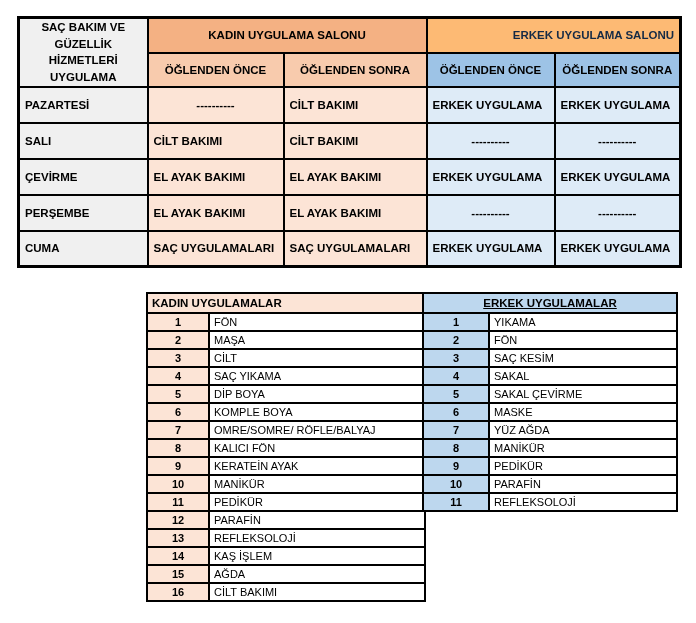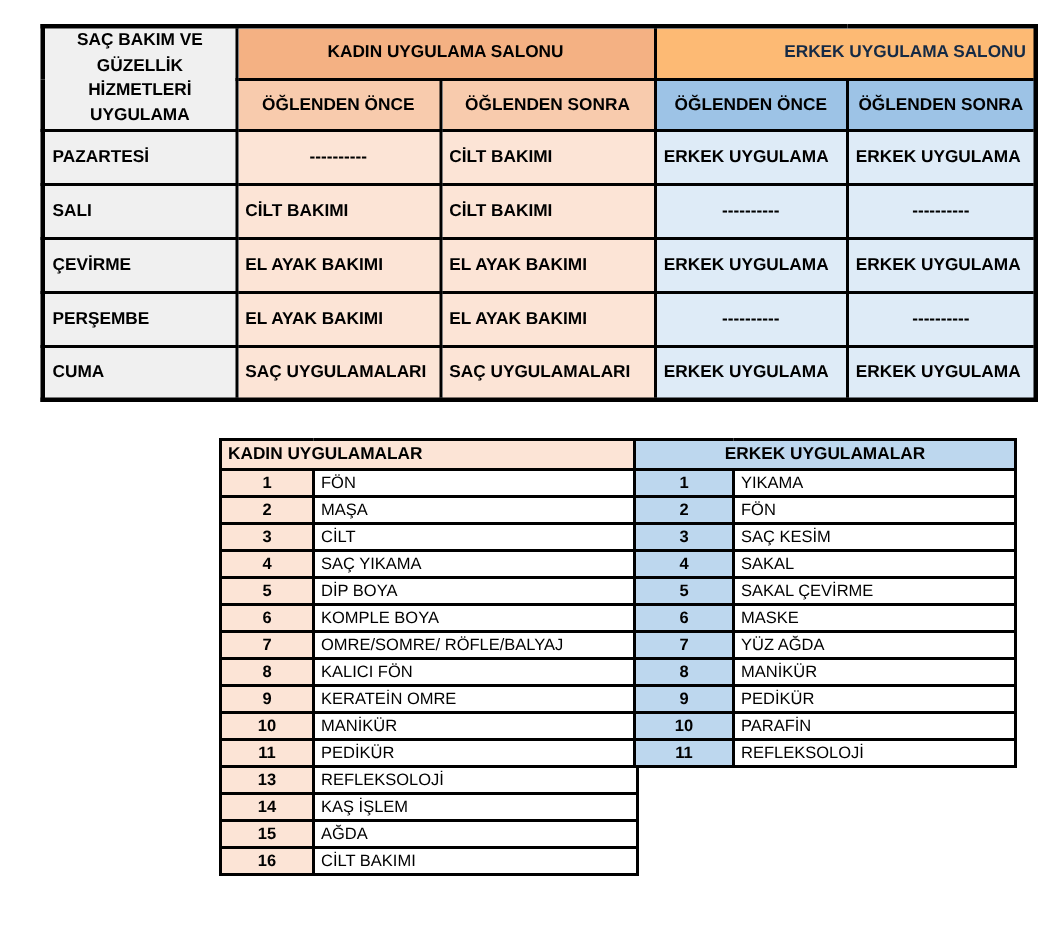--- a/index.html
+++ b/index.html
@@ -9,21 +9,21 @@
     background: #ffffff;
     font-family: "Liberation Sans", sans-serif;
     color: #000;
   }
   .page { position: relative; width: 696px; height: 623px; background: #fff; overflow: hidden; }
 
   table { border-collapse: collapse; position: absolute; table-layout: fixed; }
   td { overflow: hidden; white-space: nowrap; }
 
   
-  .schedule { left: 27px; top: 16px; border: 3px solid #000; }
+  .schedule { left: 17px; top: 16px; border: 3px solid #000; }
   .schedule td {
     border: 2px solid #000;
     font-weight: bold;
     font-size: 11.5px;
     padding: 0 5px;
     vertical-align: middle;
   }
   .schedule thead tr.band1 td { height: 35px; }
   .schedule thead tr.band2 td { height: 34px; }
   .schedule tbody td { height: 36px; }
@@ -45,21 +45,21 @@
     border: 2px solid #000;
     font-size: 11px;
     height: 18px;
     padding: 0 4px;
     vertical-align: middle;
   }
   .list thead td { font-weight: bold; font-size: 11.5px; height: 20px; }
   .kadin-list { left: 146px; top: 292px; }
   .kadin-list thead td { background: #fce4d6; text-align: left; }
   .erkek-list { left: 422px; top: 292px; }
-  .erkek-list thead td { background: #bdd7ee; text-align: center; }
+  .erkek-list thead td { background: #bdd7ee; text-align: center; text-decoration: underline; }
   .num { font-weight: bold; text-align: center; }
   .kadin-num { background: #fce4d6; }
   .erkek-num { background: #bdd7ee; }
   .name { background: #ffffff; text-align: left; font-weight: normal; }
 </style>
 </head>
 <body>
 
 <div class="page">
 
@@ -163,29 +163,33 @@
         <tr>
           <td class="num kadin-num">7</td>
           <td class="name">OMRE/SOMRE/ RÖFLE/BALYAJ</td>
         </tr>
         <tr>
           <td class="num kadin-num">8</td>
           <td class="name">KALICI FÖN</td>
         </tr>
         <tr>
           <td class="num kadin-num">9</td>
-          <td class="name">KERATEİN OMRE</td>
+          <td class="name">KERATEİN AYAK</td>
         </tr>
         <tr>
           <td class="num kadin-num">10</td>
           <td class="name">MANİKÜR</td>
         </tr>
         <tr>
           <td class="num kadin-num">11</td>
           <td class="name">PEDİKÜR</td>
+        </tr>
+        <tr>
+          <td class="num kadin-num">12</td>
+          <td class="name">PARAFİN</td>
         </tr>
         <tr>
           <td class="num kadin-num">13</td>
           <td class="name">REFLEKSOLOJİ</td>
         </tr>
         <tr>
           <td class="num kadin-num">14</td>
           <td class="name">KAŞ İŞLEM</td>
         </tr>
         <tr>

